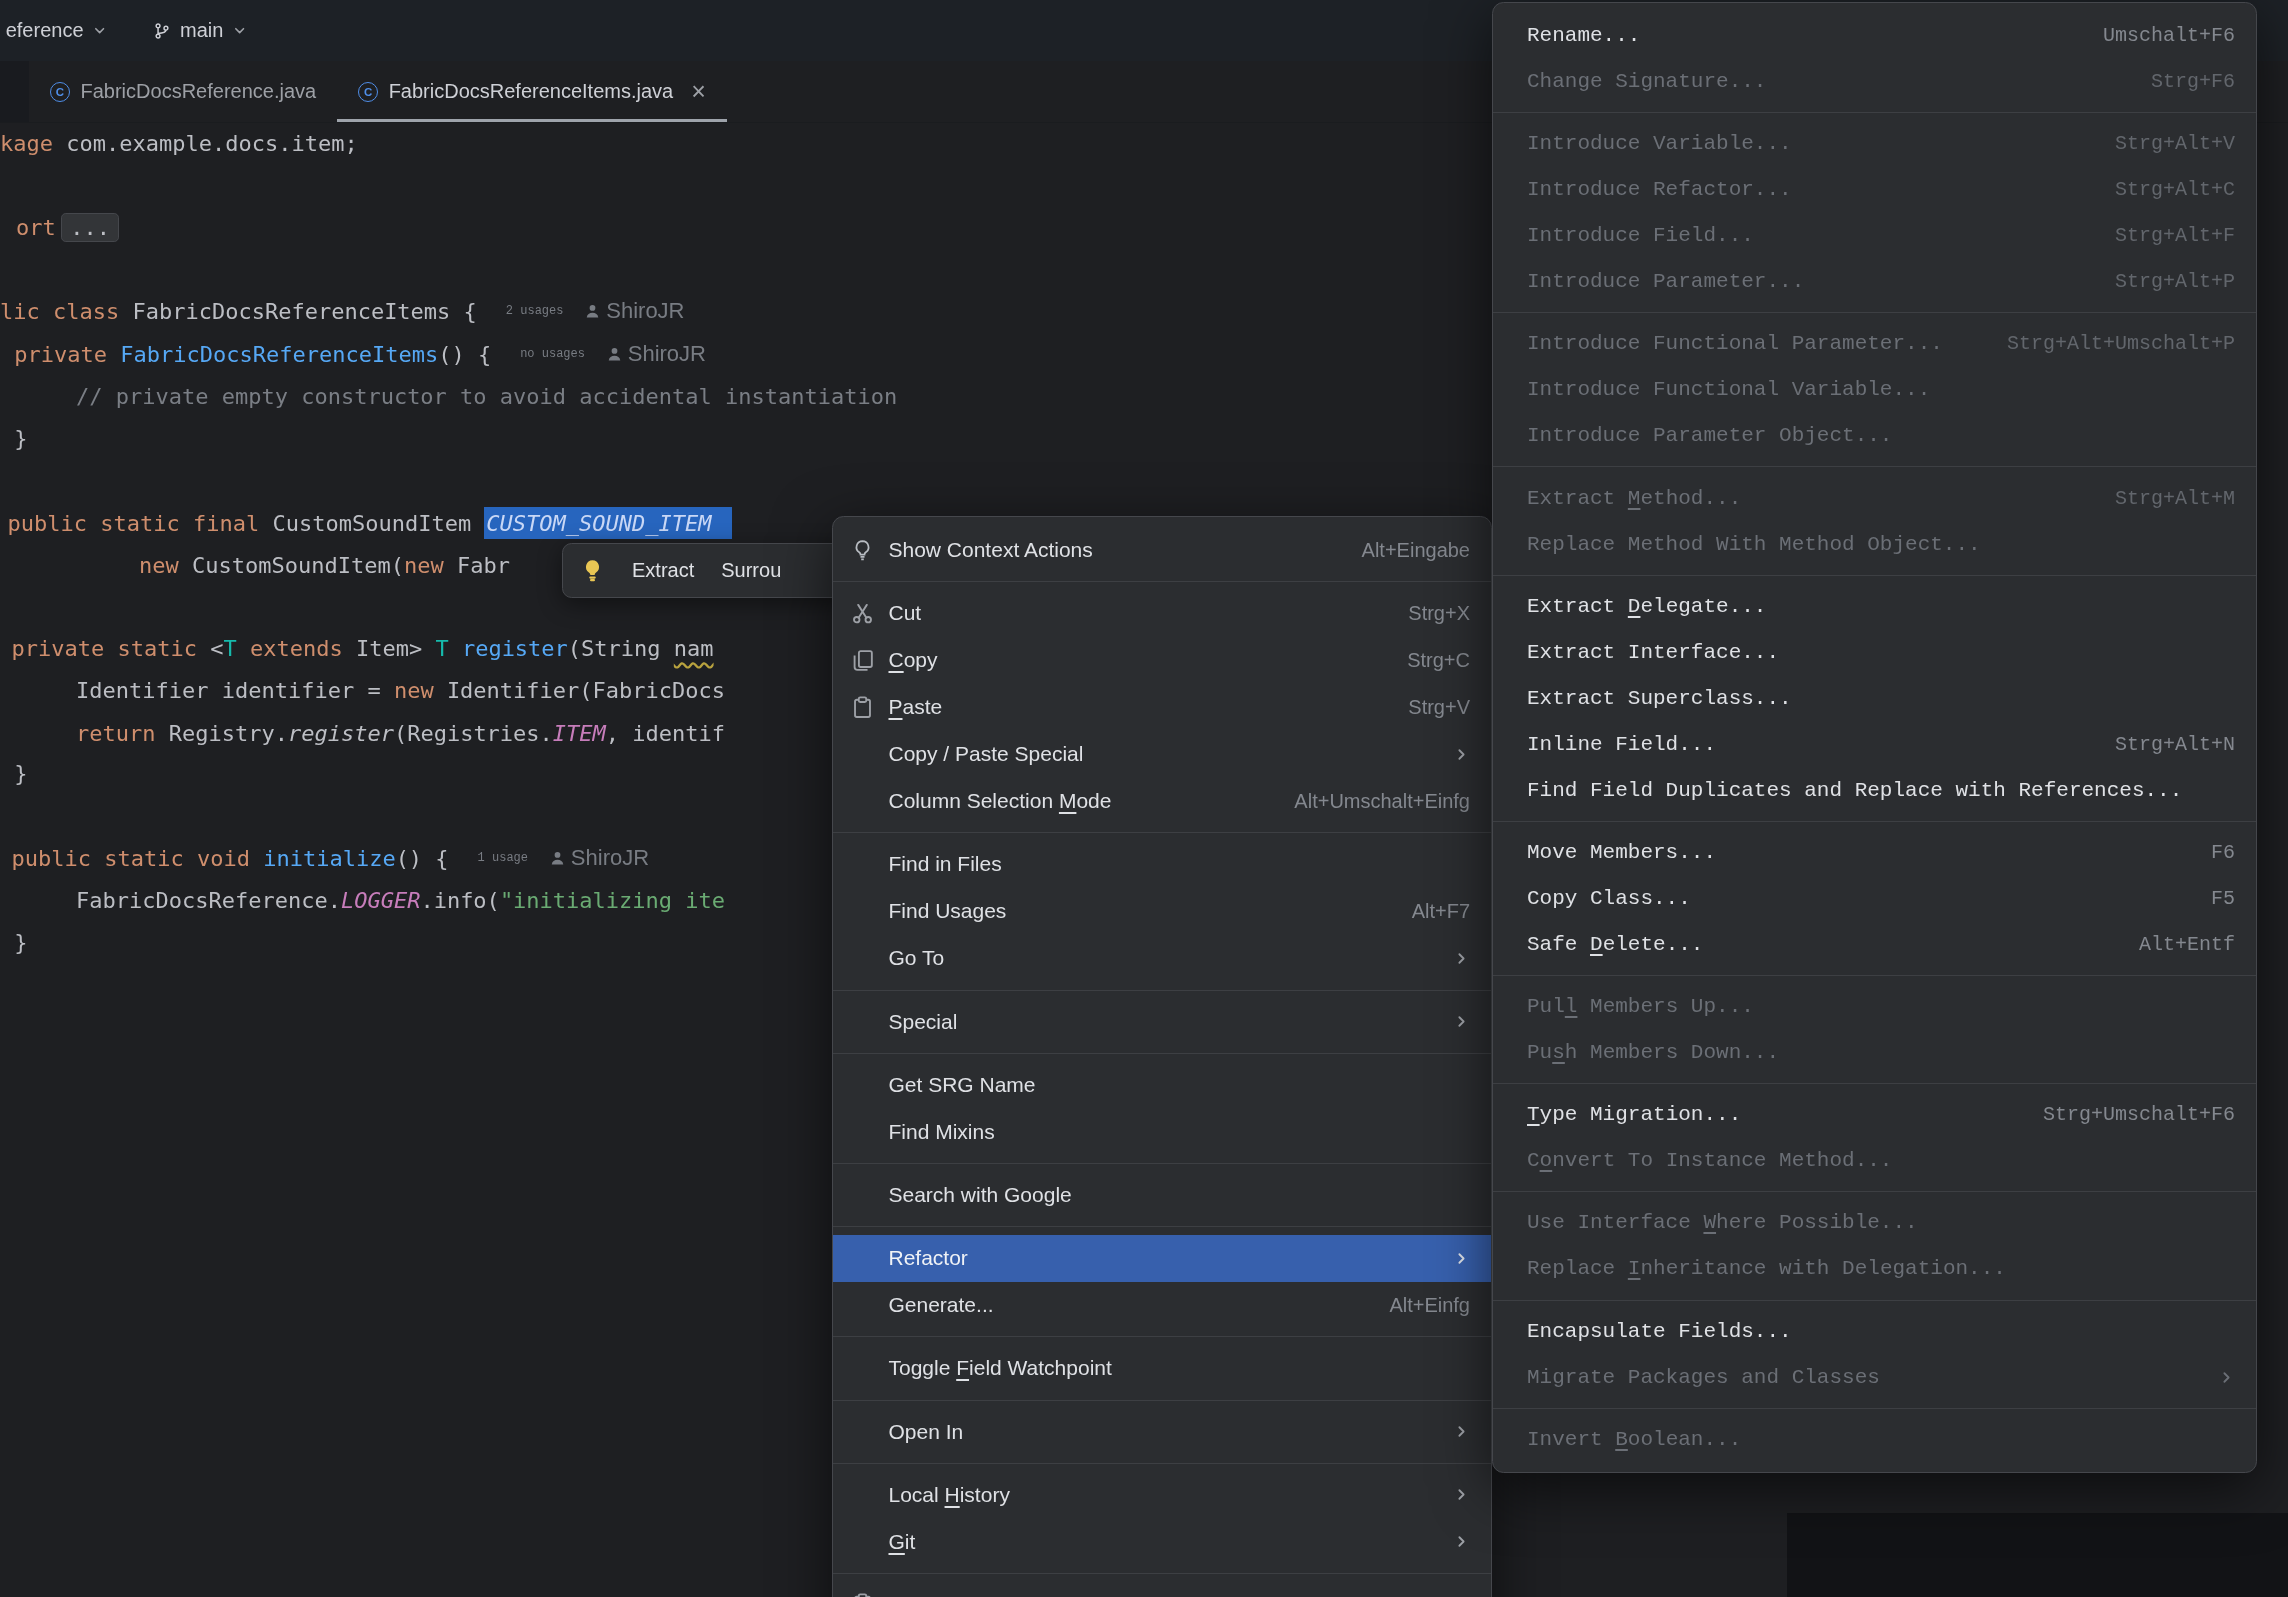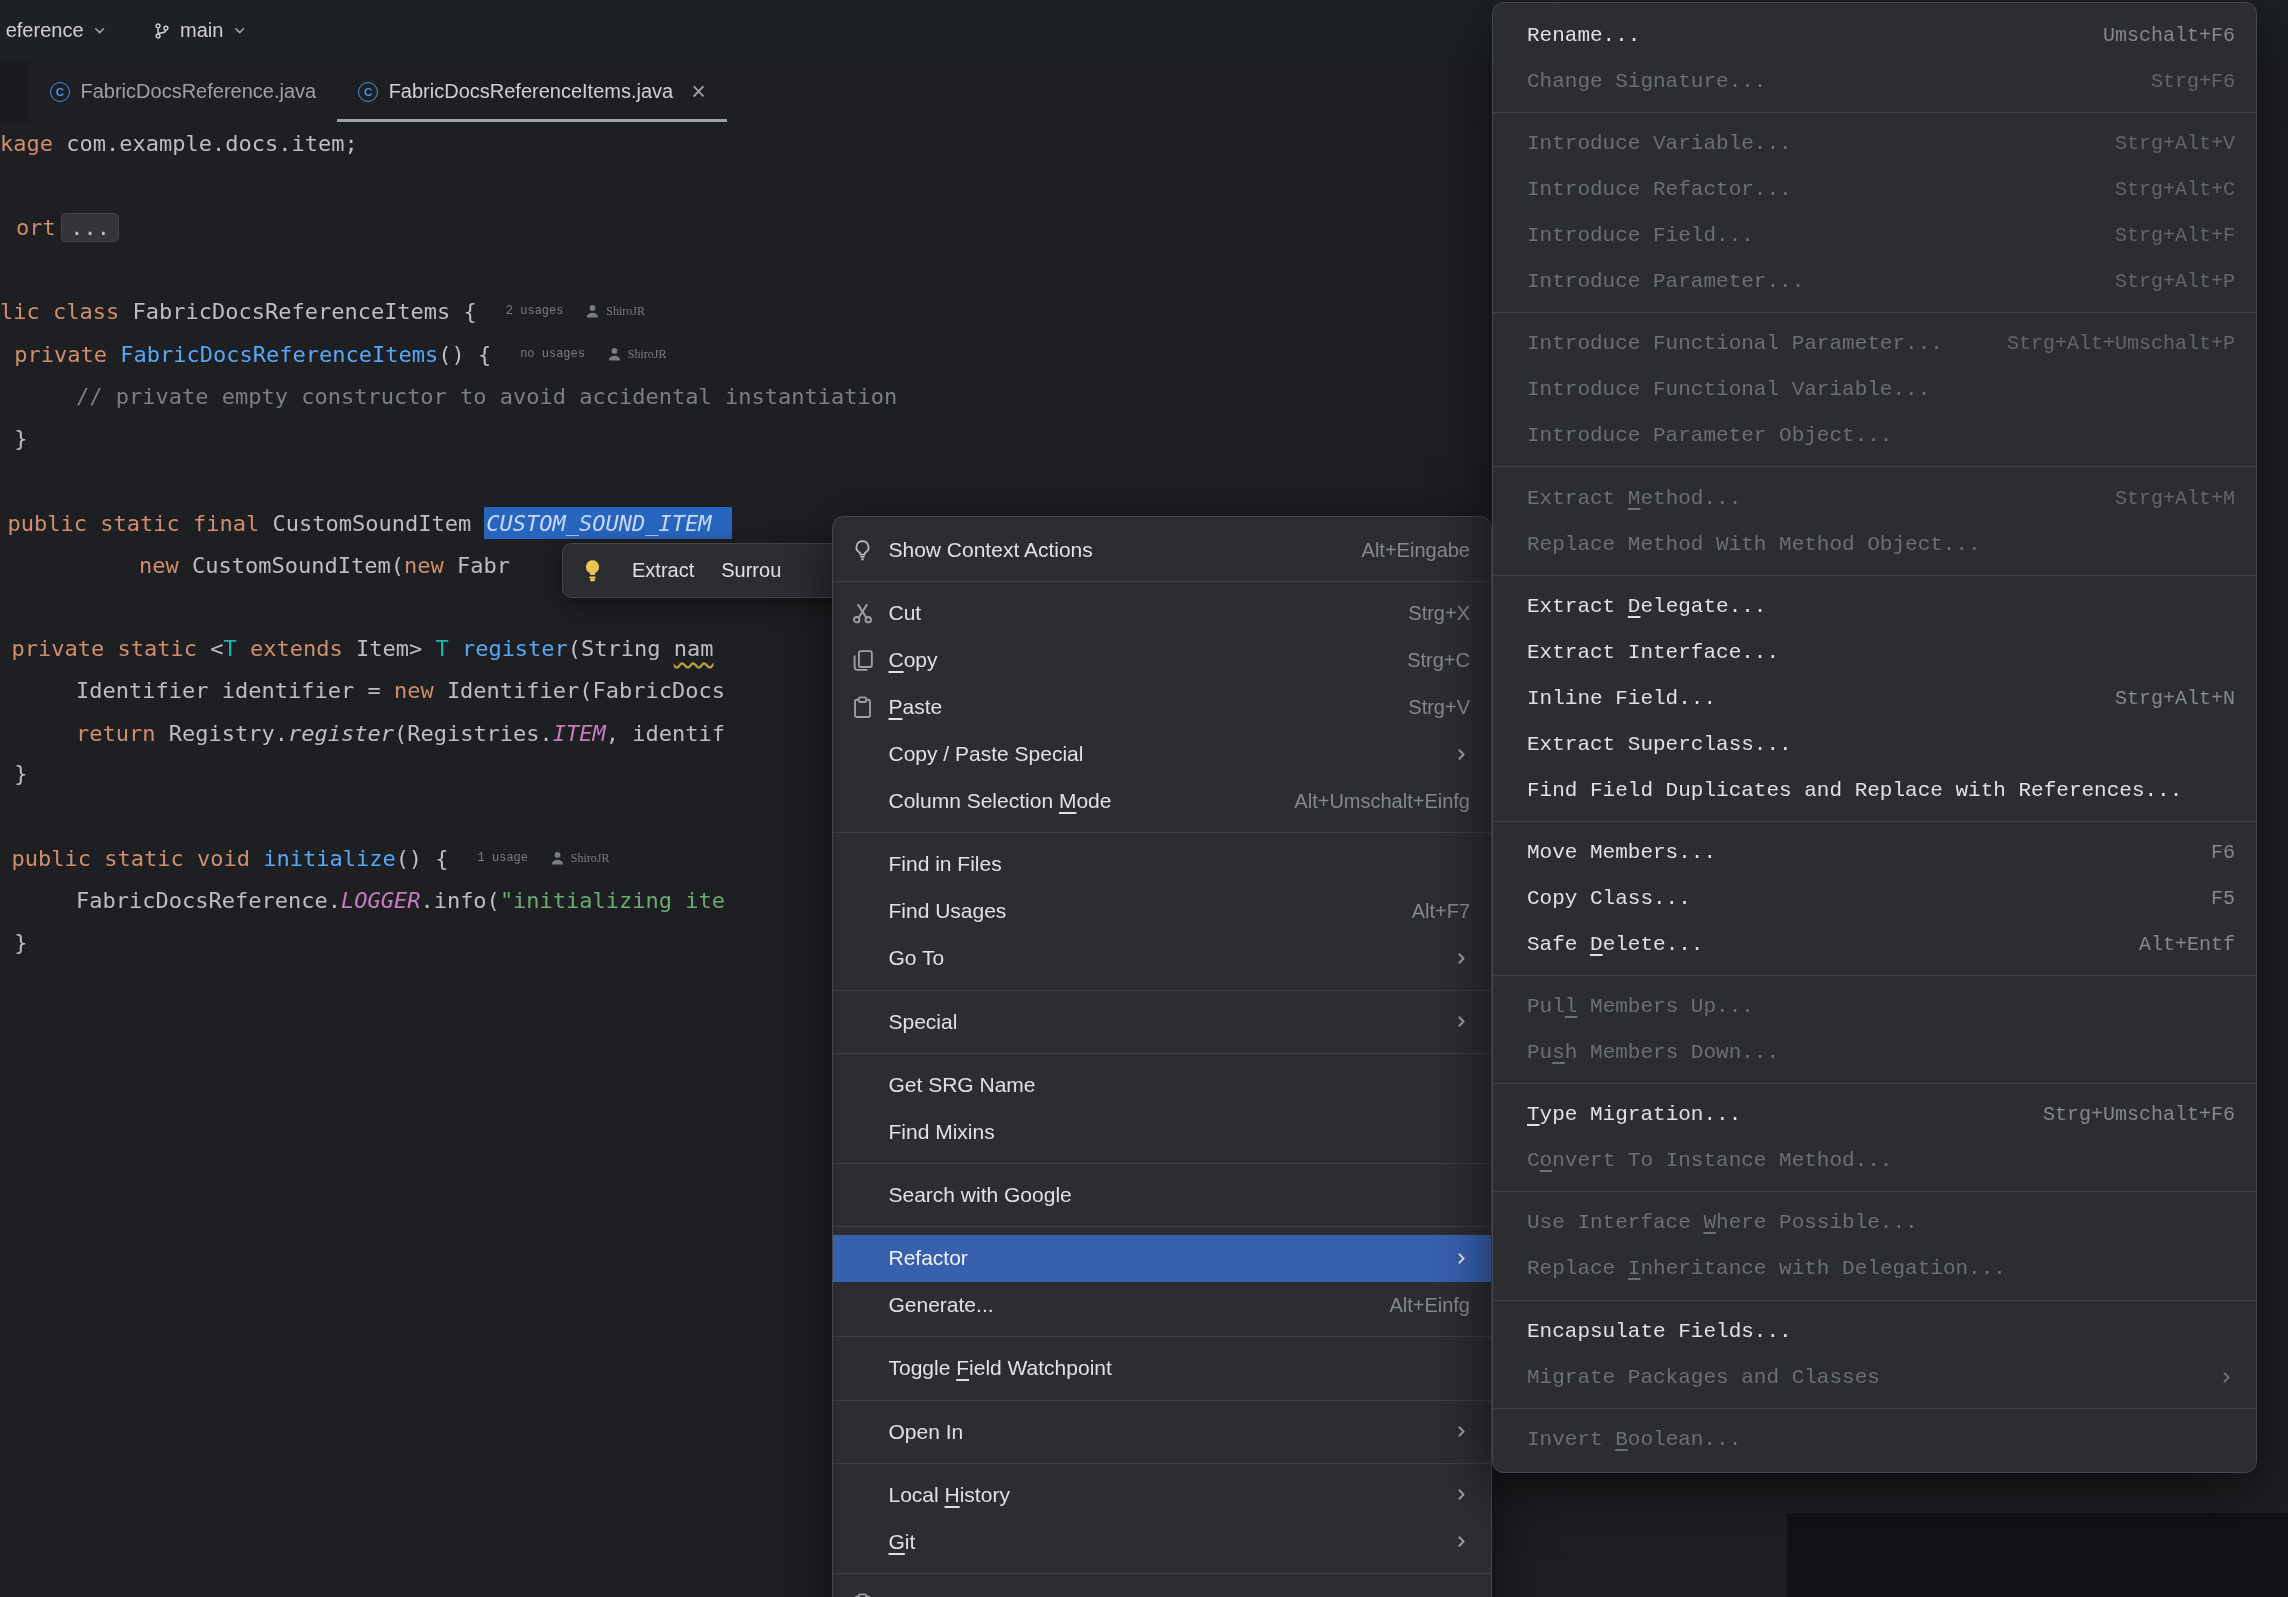--- a/index.html
+++ b/index.html
@@ -31,21 +31,21 @@
   .tk-st{color:#6aab73;}
   .tk-md{color:#56a8f5;}
   .tk-cn{color:#c77dbb;font-style:italic;}
   .tk-tp{color:#16baac;}
   .tk-it{color:#bcbec4;font-style:italic;}
   .tk-sel{background:#2765be;color:#c9d8f6;font-style:italic;padding:3.8px 21px 3.8px 1.9px;}
   .tk-warn{text-decoration-line:underline;text-decoration-style:wavy;text-decoration-color:#b8a23e;text-underline-offset:5.7px;}
   .tk-fold{background:#333538;border:1px solid #45474c;border-radius:4.8px;padding:1px 8.6px;margin-left:4.8px;color:#bcbec4;}
   .inlay{font-family:Liberation Mono, monospace;font-size:12px;color:#787c83;margin-left:29px;}
   .inlay-person{margin-left:21px;display:flex;align-items:center;}
-  .inlay-author{font-family:Liberation Serif, serif;font-size:12px;color:#787c83;margin-left:4.8px;}
+  .inlay-author{font-family:Liberation Sans, sans-serif;font-size:22px;color:#787c83;margin-left:4.8px;}
 
   
   .intention-popup{position:absolute;left:562px;top:543px;height:55px;width:287px;background:#2b2d30;border:1px solid #45474c;border-radius:9.6px;display:flex;align-items:center;gap:27px;padding:0 17px;z-index:5;box-shadow:0 5.7px 23px rgba(0,0,0,.45);}
   .popup-action{font-size:20px;color:#dfe1e5;white-space:nowrap;}
 
   
   .menu{background:#2b2d30;border:1px solid #45474c;box-shadow:0 15.3px 57px rgba(0,0,0,.6);}
   .main-menu{position:absolute;left:832px;top:516px;width:660px;border-radius:11.5px;padding:9.6px 0;z-index:10;}
   .sub-menu{position:absolute;left:1492px;top:1.9px;width:765px;border-radius:11.5px;padding:9.6px 0;z-index:11;}
   .menu-item{height:46px;display:flex;align-items:center;padding:0 21px 0 13.4px;font-size:21px;color:#dfe1e5;}
@@ -426,27 +426,27 @@
       <span class="mi-label">Replace Method With Method Object...</span>
     </div>
     <div class="menu-sep"></div>
     <div class="menu-item">
       <span class="mi-label">Extract <u>D</u>elegate...</span>
     </div>
     <div class="menu-item">
       <span class="mi-label">Extract Interface...</span>
     </div>
     <div class="menu-item">
+      <span class="mi-label">Extract Superclass...</span>
+    </div>
+    <div class="menu-item">
       <span class="mi-label">Inline Field...</span>
       <span class="mi-shortcut">Strg+Alt+N</span>
     </div>
     <div class="menu-item">
-      <span class="mi-label">Extract Superclass...</span>
-    </div>
-    <div class="menu-item">
       <span class="mi-label">Find Field Duplicates and Replace with References...</span>
     </div>
     <div class="menu-sep"></div>
     <div class="menu-item">
       <span class="mi-label">Move Members...</span>
       <span class="mi-shortcut">F6</span>
     </div>
     <div class="menu-item">
       <span class="mi-label">Copy Class...</span>
       <span class="mi-shortcut">F5</span>

